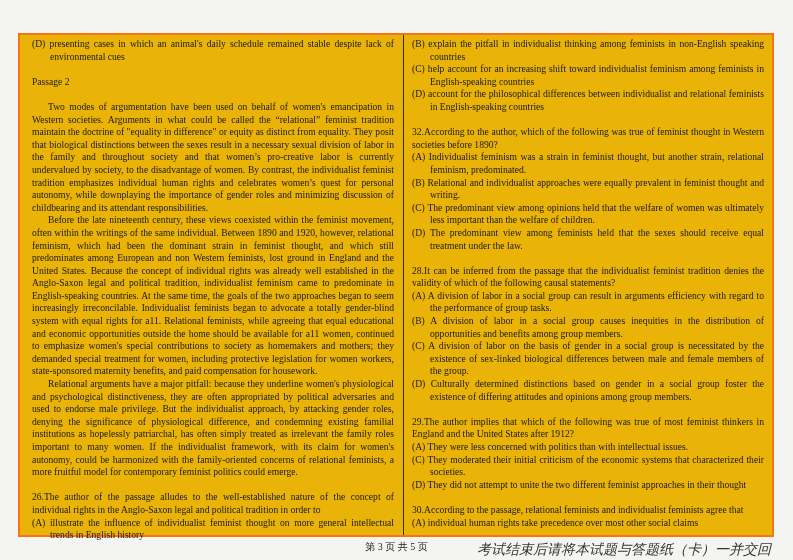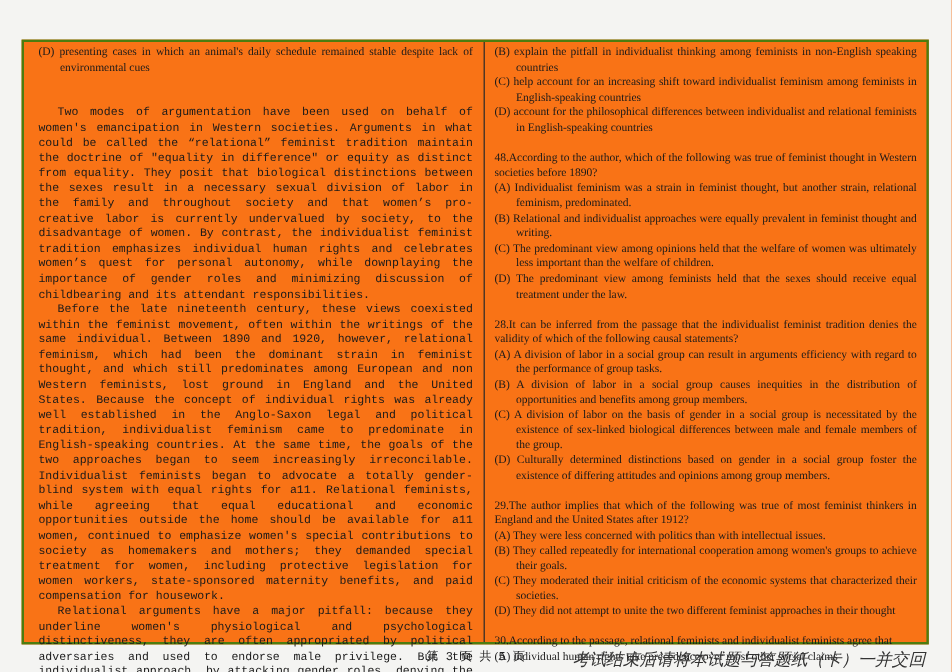--- a/index.html
+++ b/index.html
@@ -7,88 +7,89 @@
     width: 793px; height: 560px; overflow: hidden;
     background: #f4f4f2;
     font-family: "Liberation Serif", "DejaVu Serif", serif;
     color: #1a1a1a;
     position: relative;
   }
   .frame {
     position: absolute;
     left: 18px; top: 33px;
     width: 756px; height: 504px;
-    border: 2px solid #4d7c0f;
+    border: 2px solid #f97316;
     box-sizing: border-box;
-    background: #f97316;
+    background: #eab308;
   }
   .divider {
     position: absolute;
     left: 383px; top: 0; bottom: 0;
     width: 0; border-left: 1px solid #2a2a2a;
   }
   .col {
     position: absolute; top: 3px;
     font-size: 9.6px; line-height: 12.6px;
   }
   .col.left { left: 12px; width: 362px; }
   .col.right { left: 392px; width: 352px; }
   p { margin: 0; text-align: justify; }
-  .indent { text-indent: 16px; font-family: Liberation Mono, monospace; }
+  .indent { text-indent: 16px; }
   .opt { padding-left: 18px; text-indent: -18px; text-align: justify; }
   .gap { height: 12.6px; }
   .q { text-align: justify; }
   .footer-center {
     position: absolute; left: 0; width: 793px; top: 540px;
     text-align: center; font-size: 10px;
-    font-family: Liberation Mono, monospace; color: #222;
+    font-family: Liberation Serif, serif; color: #222;
   }
   .footer-right {
     position: absolute; right: 22px; top: 541px;
     font-size: 14px; font-style: italic;
     font-family: "DejaVu Sans", sans-serif; color: #333;
   }
 </style>
 </head>
 <body>
 
 <div class="frame">
   <div class="divider"></div>
 
   <div class="col left">
     <p class="opt">(D) presenting cases in which an animal's daily schedule remained stable despite lack of environmental cues</p>
     <div class="gap"></div>
+    <p>Passage 2</p>
     <div class="gap"></div>
     <p class="indent">Two modes of argumentation have been used on behalf of women's emancipation in Western societies. Arguments in what could be called the “relational” feminist tradition maintain the doctrine of "equality in difference" or equity as distinct from equality. They posit that biological distinctions between the sexes result in a necessary sexual division of labor in the family and throughout society and that women’s pro-creative labor is currently undervalued by society, to the disadvantage of women. By contrast, the individualist feminist tradition emphasizes individual human rights and celebrates women’s quest for personal autonomy, while downplaying the importance of gender roles and minimizing discussion of childbearing and its attendant responsibilities.</p>
     <p class="indent">Before the late nineteenth century, these views coexisted within the feminist movement, often within the writings of the same individual. Between 1890 and 1920, however, relational feminism, which had been the dominant strain in feminist thought, and which still predominates among European and non Western feminists, lost ground in England and the United States. Because the concept of individual rights was already well established in the Anglo-Saxon legal and political tradition, individualist feminism came to predominate in English-speaking countries. At the same time, the goals of the two approaches began to seem increasingly irreconcilable. Individualist feminists began to advocate a totally gender-blind system with equal rights for a11. Relational feminists, while agreeing that equal educational and economic opportunities outside the home should be available for a11 women, continued to emphasize women's special contributions to society as homemakers and mothers; they demanded special treatment for women, including protective legislation for women workers, state-sponsored maternity benefits, and paid compensation for housework.</p>
     <p class="indent">Relational arguments have a major pitfall: because they underline women's physiological and psychological distinctiveness, they are often appropriated by political adversaries and used to endorse male privilege. But the individualist approach, by attacking gender roles, denying the significance of physiological difference, and condemning existing familial institutions as hopelessly patriarchal, has often simply treated as irrelevant the family roles important to many women. If the individualist framework, with its claim for women's autonomy, could be harmonized with the family-oriented concerns of relational feminists, a more fruitful model for contemporary feminist politics could emerge.</p>
     <div class="gap"></div>
+    <p class="q">26.The author of the passage alludes to the well-established nature of the concept of individual rights in the Anglo-Saxon legal and political tradition in order to</p>
     <p class="opt">(A) illustrate the influence of individualist feminist thought on more general intellectual trends in English history</p>
   </div>
 
   <div class="col right">
     <p class="opt">(B) explain the pitfall in individualist thinking among feminists in non-English speaking countries</p>
     <p class="opt">(C) help account for an increasing shift toward individualist feminism among feminists in English-speaking countries</p>
     <p class="opt">(D) account for the philosophical differences between individualist and relational feminists in English-speaking countries</p>
     <div class="gap"></div>
-    <p class="q">48.According to the author, which of the following was true of feminist thought in Western societies before 1890?</p>
+    <p class="q">32.According to the author, which of the following was true of feminist thought in Western societies before 1890?</p>
     <p class="opt">(A) Individualist feminism was a strain in feminist thought, but another strain, relational feminism, predominated.</p>
     <p class="opt">(B) Relational and individualist approaches were equally prevalent in feminist thought and writing.</p>
     <p class="opt">(C) The predominant view among opinions held that the welfare of women was ultimately less important than the welfare of children.</p>
     <p class="opt">(D) The predominant view among feminists held that the sexes should receive equal treatment under the law.</p>
     <div class="gap"></div>
     <p class="q">28.It can be inferred from the passage that the individualist feminist tradition denies the validity of which of the following causal statements?</p>
     <p class="opt">(A) A division of labor in a social group can result in arguments efficiency with regard to the performance of group tasks.</p>
     <p class="opt">(B) A division of labor in a social group causes inequities in the distribution of opportunities and benefits among group members.</p>
     <p class="opt">(C) A division of labor on the basis of gender in a social group is necessitated by the existence of sex-linked biological differences between male and female members of the group.</p>
     <p class="opt">(D) Culturally determined distinctions based on gender in a social group foster the existence of differing attitudes and opinions among group members.</p>
     <div class="gap"></div>
     <p class="q">29.The author implies that which of the following was true of most feminist thinkers in England and the United States after 1912?</p>
     <p class="opt">(A) They were less concerned with politics than with intellectual issues.</p>
-    <p class="opt">(B) They called repeatedly for international cooperation among women's groups to achieve their goals.</p>
     <p class="opt">(C) They moderated their initial criticism of the economic systems that characterized their societies.</p>
     <p class="opt">(D) They did not attempt to unite the two different feminist approaches in their thought</p>
     <div class="gap"></div>
     <p class="q">30.According to the passage, relational feminists and individualist feminists agree that</p>
     <p class="opt">(A) individual human rights take precedence over most other social claims</p>
   </div>
 </div>
 
 <div class="footer-center">第 3 页 共 5 页</div>
 <div class="footer-right">考试结束后请将本试题与答题纸（卡）一并交回</div>

